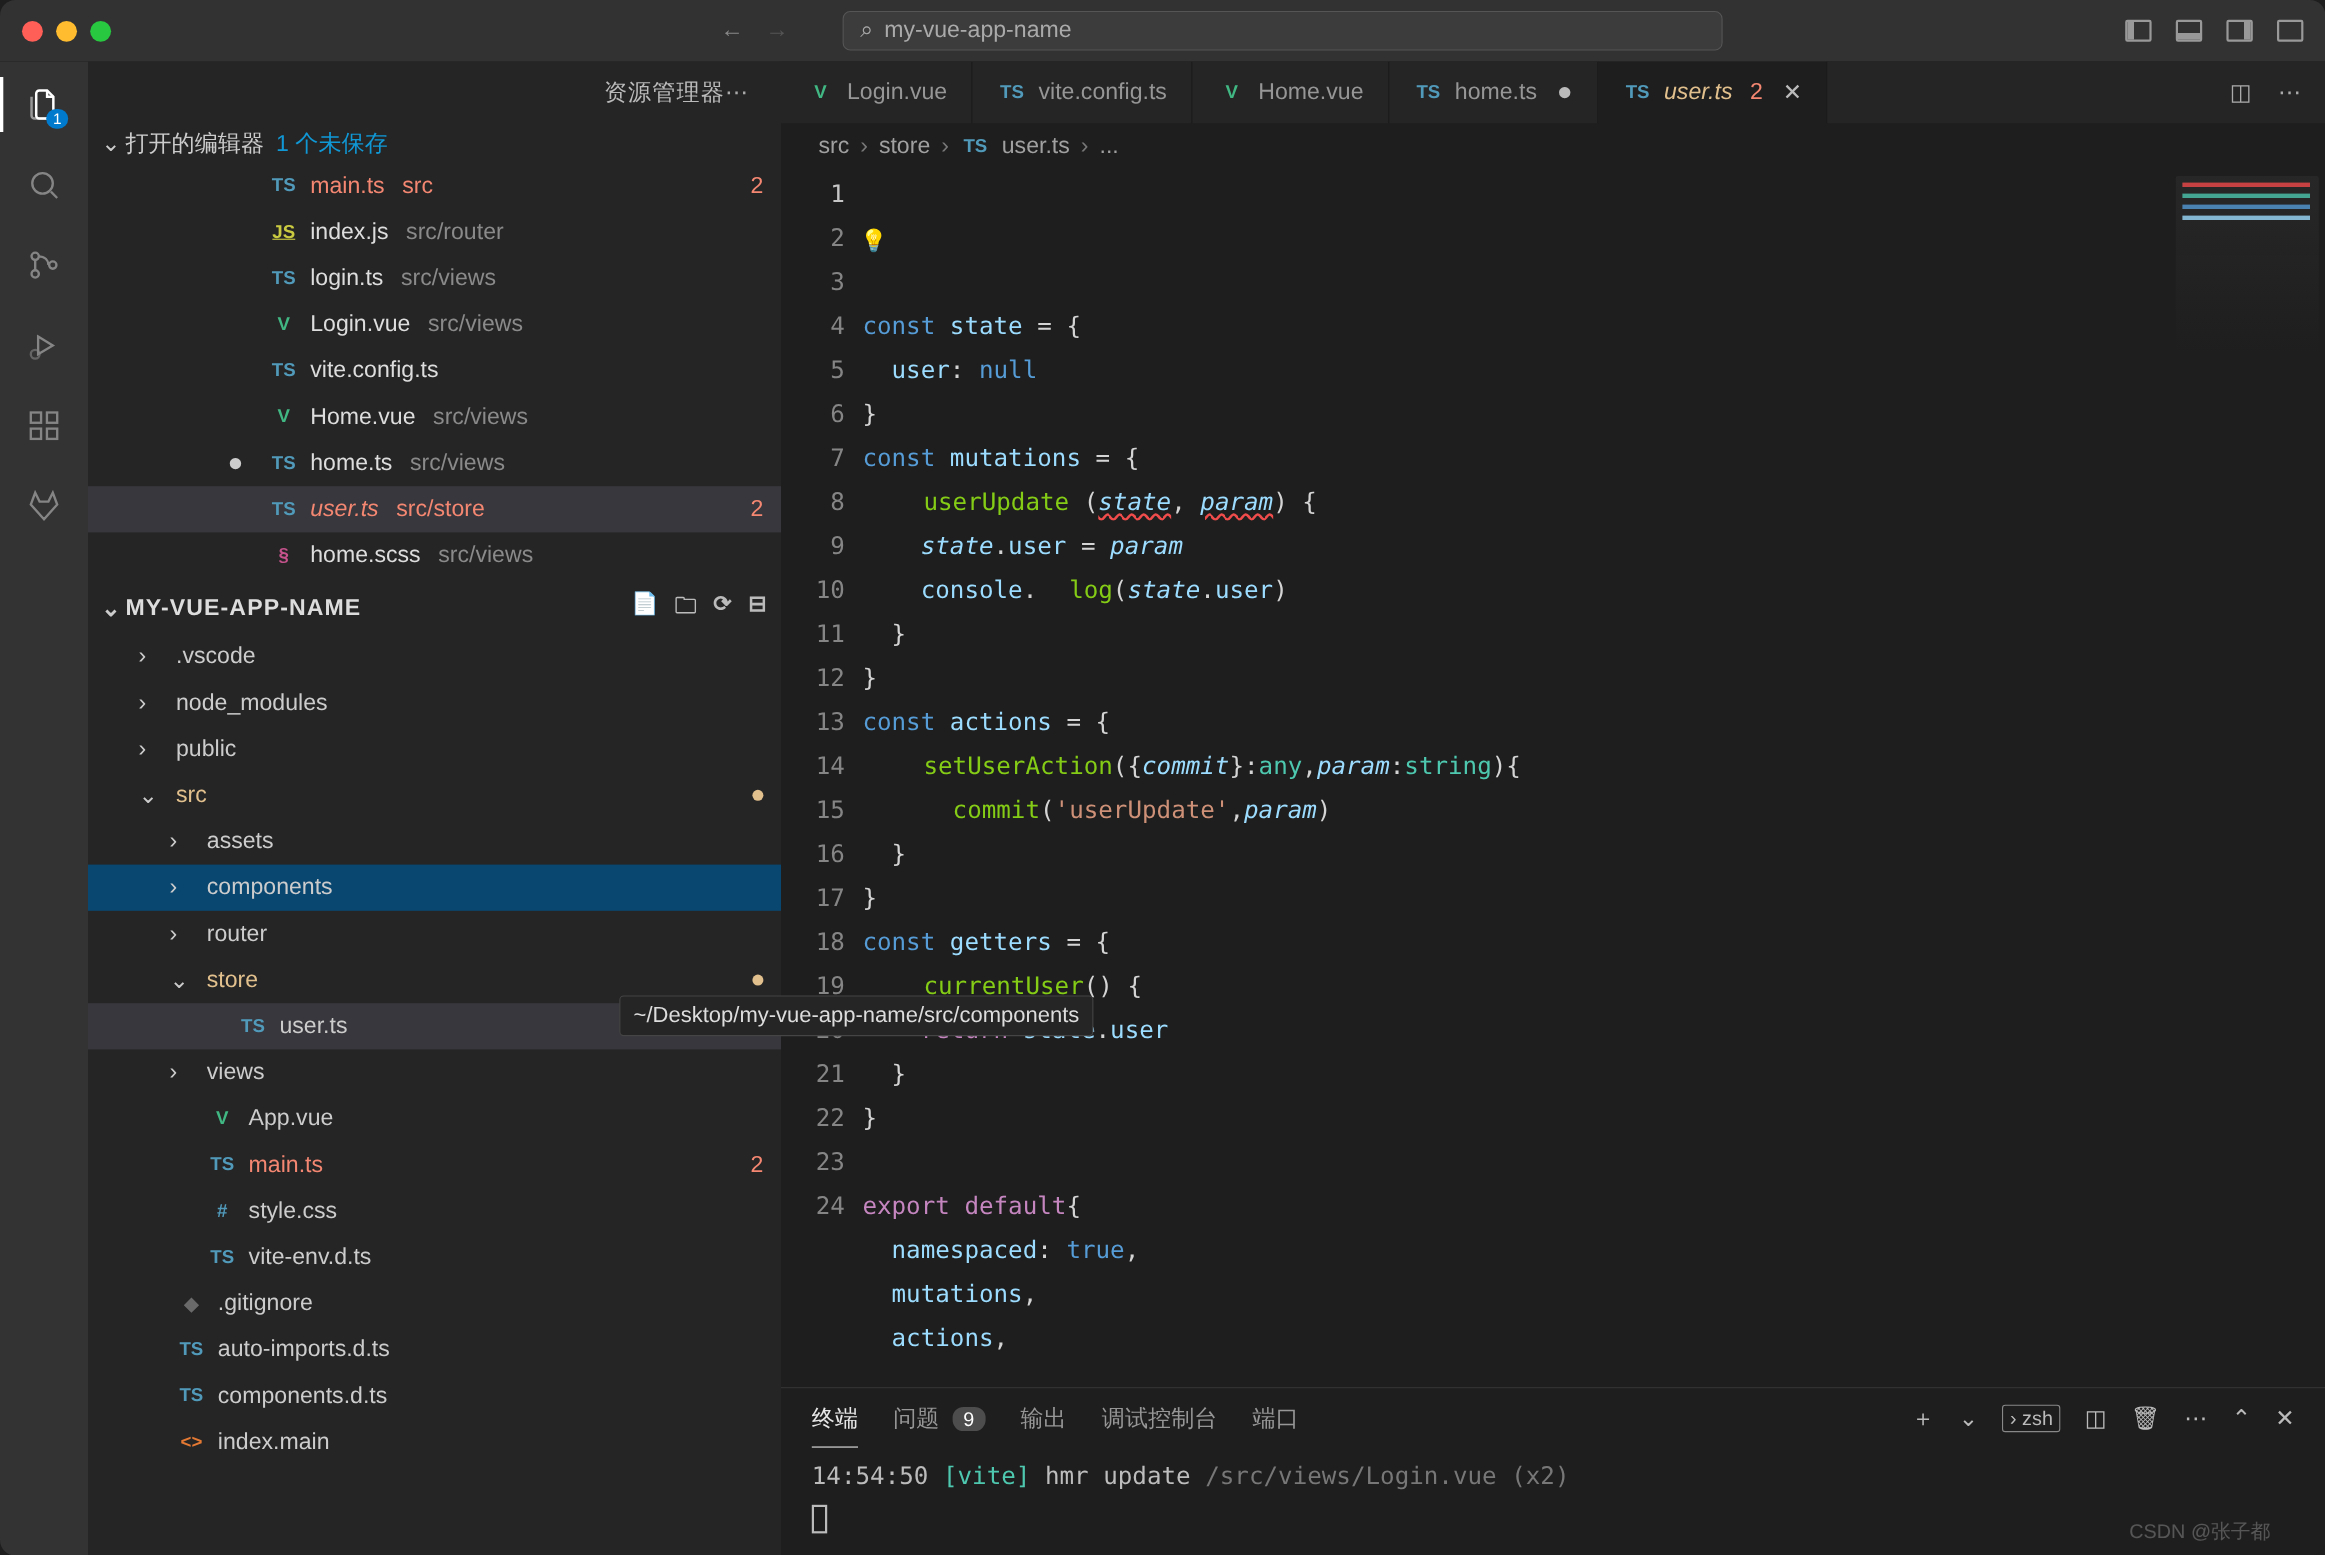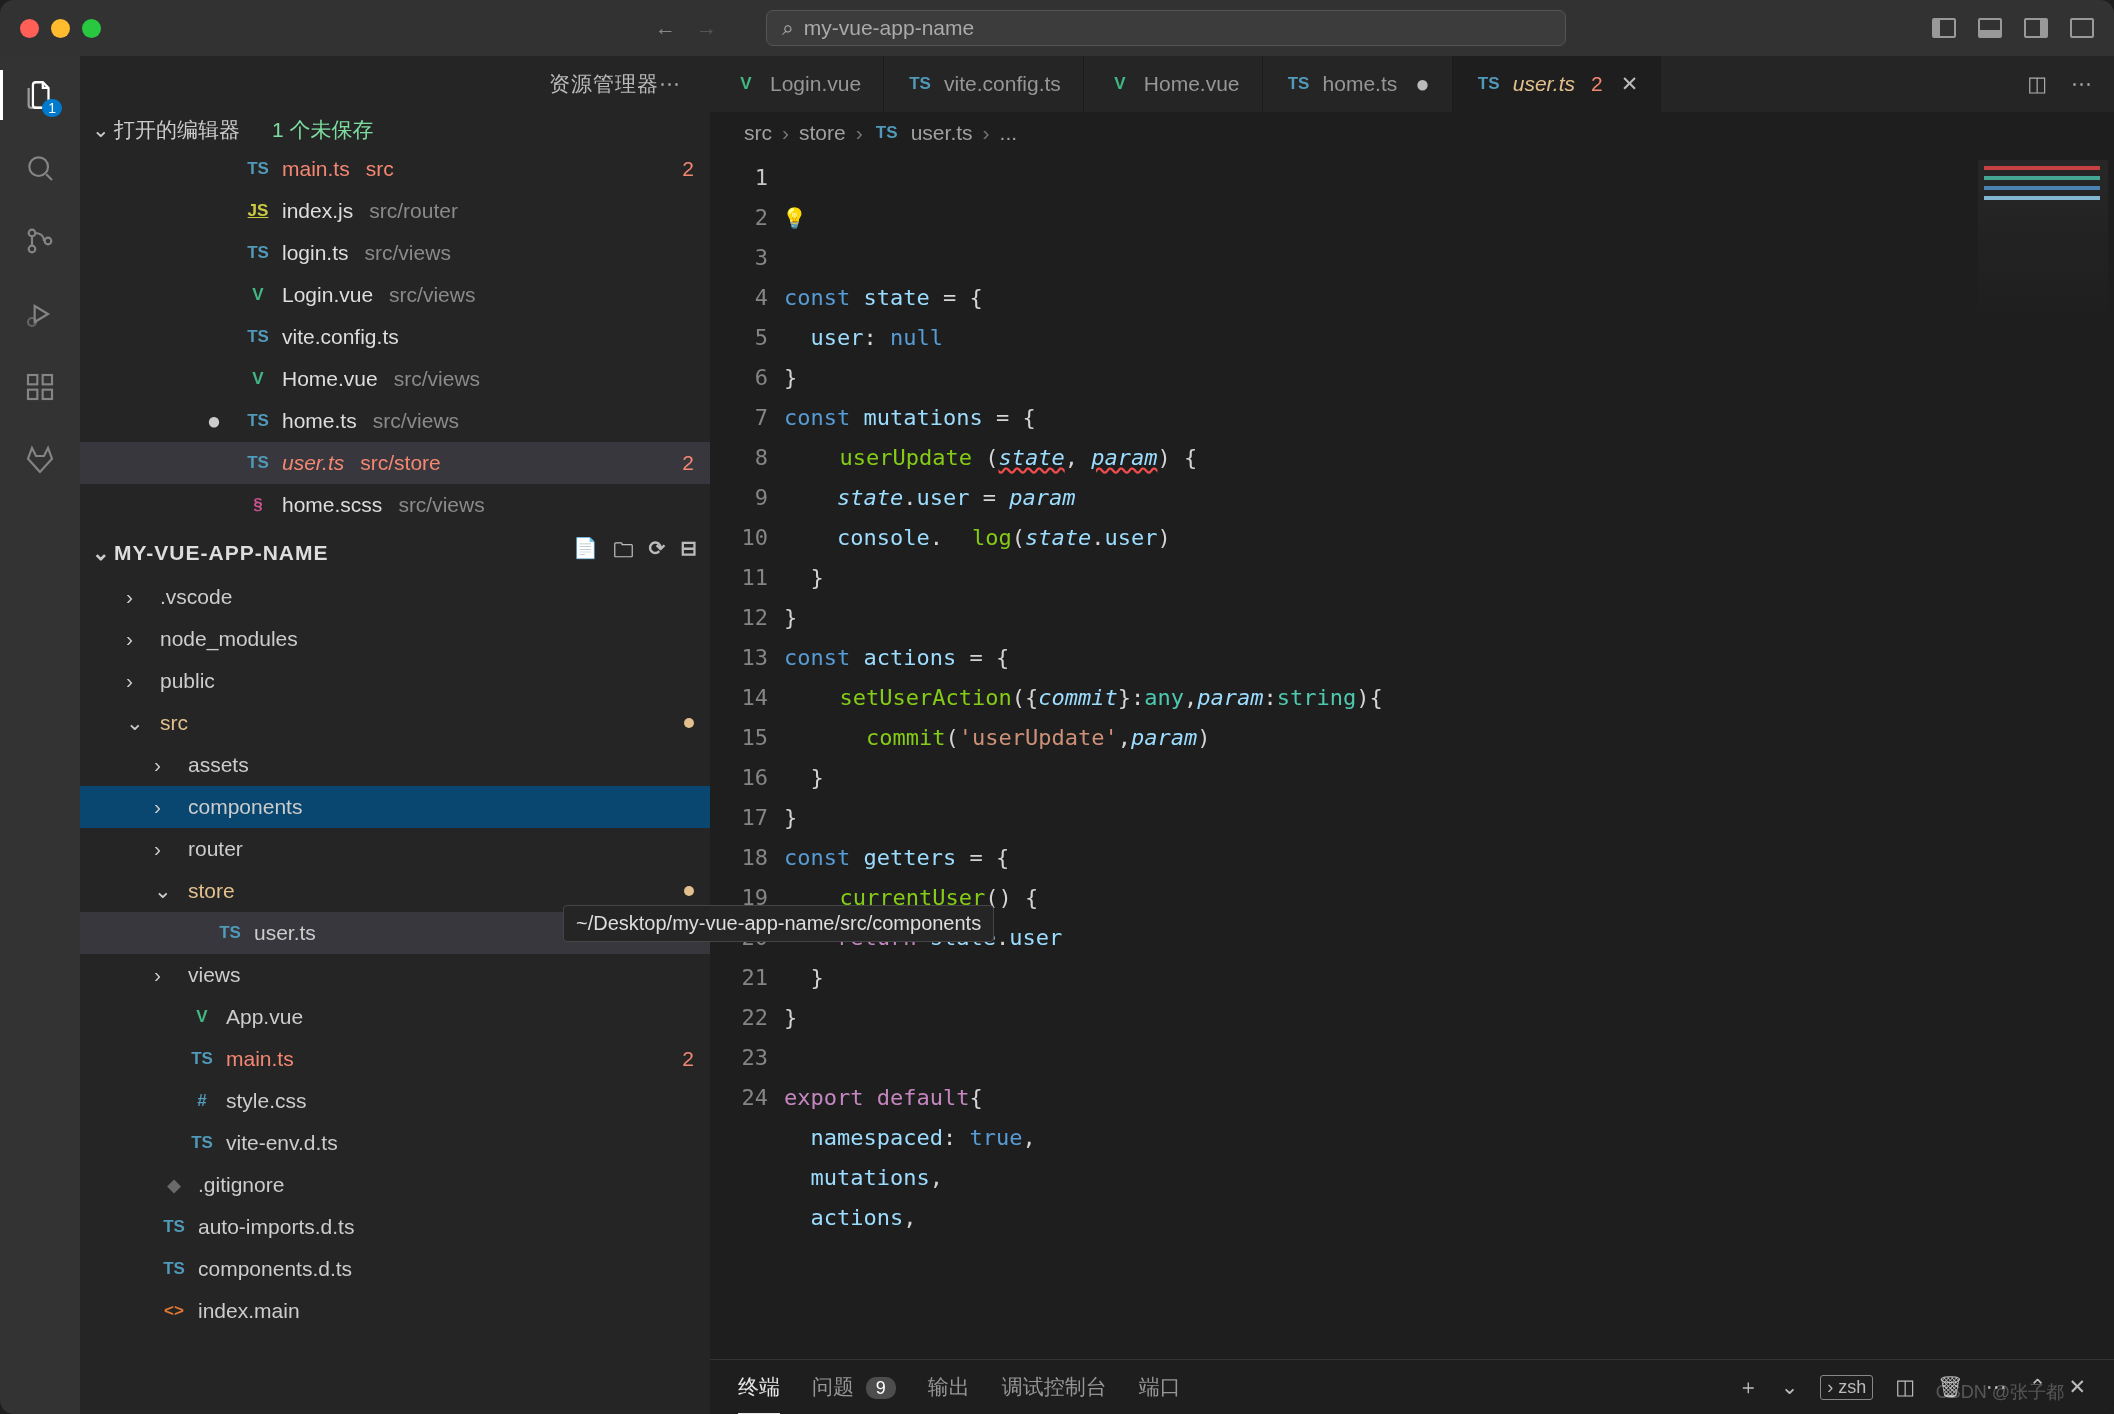--- a/index.html
+++ b/index.html
@@ -68,21 +68,21 @@
   display: flex;
   flex-direction: column;
   color: #cccccc;
   overflow: hidden;
 }
 .sidebar-header { height: 56px; display: flex; align-items: center; justify-content: flex-end; padding: 0 28px 0 32px; color: #bbbbbb; letter-spacing: 1px; }
 .dots { letter-spacing: 2px; color: #aaa; cursor: default; }
 
 .section-head { display: flex; align-items: center; padding: 4px 12px; gap: 8px; font-size: 21px; }
 .chev { width: 14px; display: inline-block; color: #ccc; }
-.unsaved-tag { color: #86efac; opacity: .9; margin-left: 24px; }
+.unsaved-tag { color: #0ea5e9; opacity: .9; margin-left: 3px; }
 
 .open-editors { padding-bottom: 4px; }
 .oe-row, .tree-row {
   display: flex; align-items: center; height: 42px;
   padding-right: 16px;
   gap: 10px;
   cursor: default;
   position: relative;
 }
 .oe-row .close { width: 40px; text-align: center; color: #bbb; visibility: hidden; }
@@ -537,19 +537,26 @@
             <span>＋</span>
             <span>⌄</span>
             <span style="border:1px solid #888;border-radius:3px;padding:1px 6px;font-size:18px">› <span>zsh</span></span>
             <span>◫</span>
             <span>🗑</span>
             <span>⋯</span>
             <span>⌃</span>
             <span>✕</span>
           </div>
         </div>
+        <div class="term-body">
+          <span class="tm-time">14:54:50</span>
+          <span class="tm-vite">[vite]</span>
+          <span class="tm-msg">hmr update</span>
+          <span class="tm-path">/src/views/Login.vue (x2)</span><br>
+          <span class="cursor-block"></span>
+        </div>
       </div>
     </div>
   </div>
 </div>
 
 <div class="tooltip">~/Desktop/my-vue-app-name/src/components</div>
 <div class="watermark">CSDN @张子都</div>
 
 </body></html>

